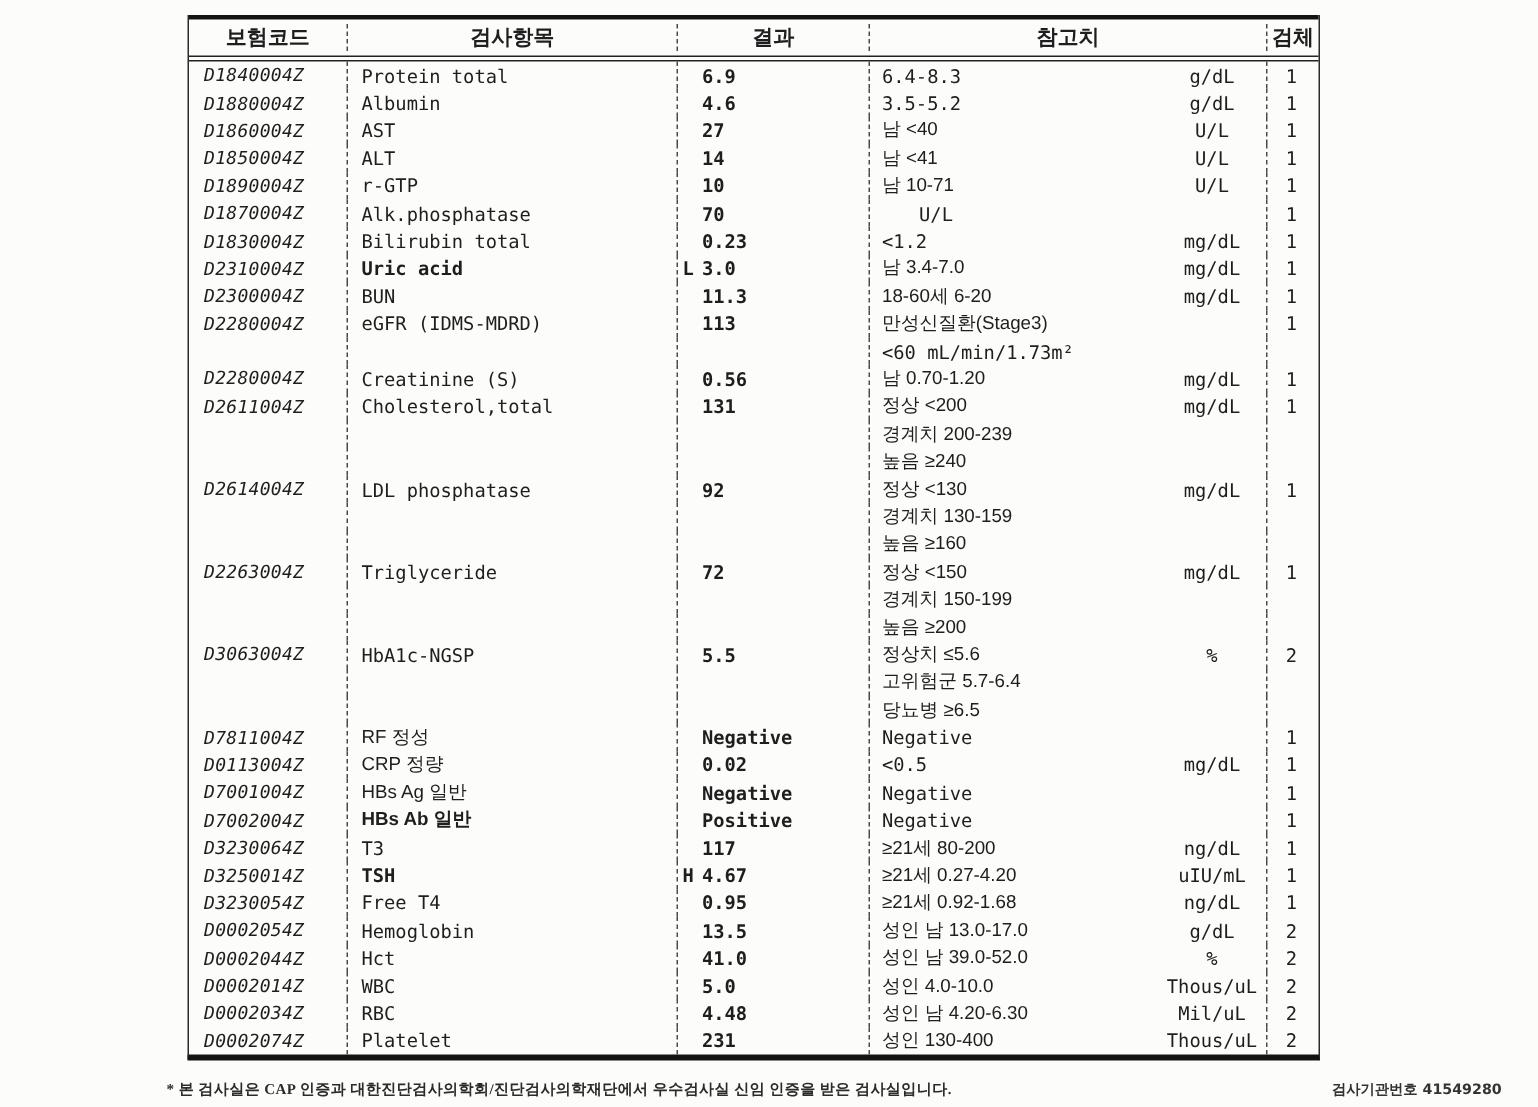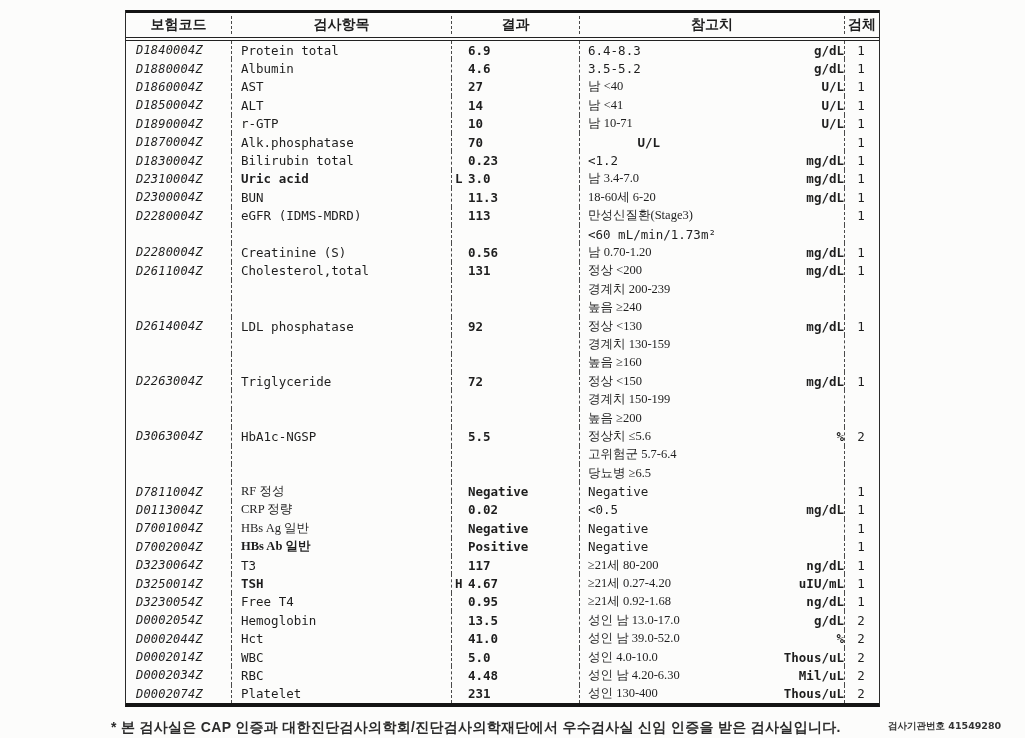--- a/index.html
+++ b/index.html
@@ -41,28 +41,28 @@
     overflow:hidden;
   }
   .bl{border-left:1px dashed #4a4a4a;}
   .c.code{padding-left:10px;font-size:12px;letter-spacing:0.2px;font-style:italic;}
   .c.name{padding-left:9px;}
   .c.result{padding-left:3px;font-weight:bold;}
   .c.ref{padding-left:8px;}
   .c.spec{justify-content:center;padding-right:2px;}
   .flag{display:inline-block;width:13px;font-weight:bold;}
   .ref .rt{flex:1 1 auto;}
-  .ref .unit{flex:0 0 72px;text-align:right;font-weight:bold;}
+  .ref .unit{flex:0 0 72px;text-align:center;}
   .row.em .name,.row.em .result{font-weight:bold;}
-  .kr{font-family:Liberation Serif, serif;}
+  .kr{font-family:Liberation Sans, sans-serif;}
   .footer-note{
     position:absolute;left:111px;top:719px;
-    font-size:14px;font-weight:bold;color:#2b2b2b;
+    font-size:10px;font-weight:bold;color:#2b2b2b;
     letter-spacing:0.3px;
-    font-family:Liberation Sans, sans-serif;
+    font-family:Liberation Serif, serif;
   }
   .footer-org{
     position:absolute;left:888px;top:720px;
     font-size:9.5px;font-weight:bold;color:#333;
     font-family:"DejaVu Sans","Liberation Sans",sans-serif;
   }
 </style>
 </head>
 <body>
 

